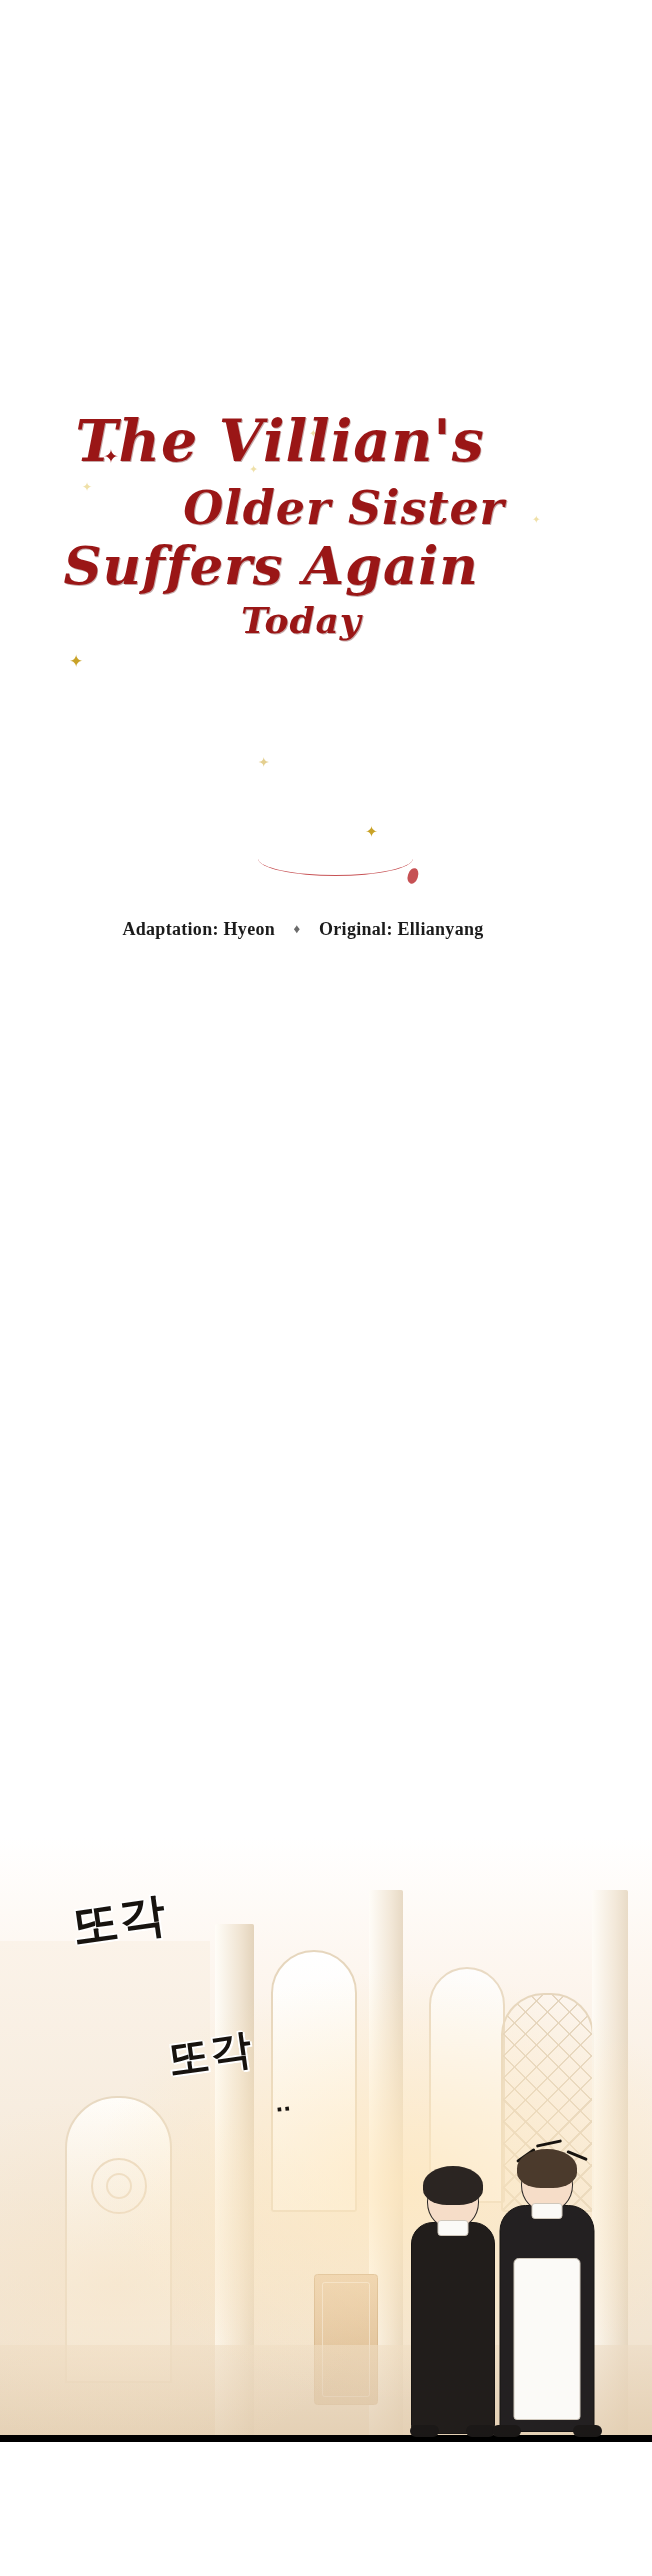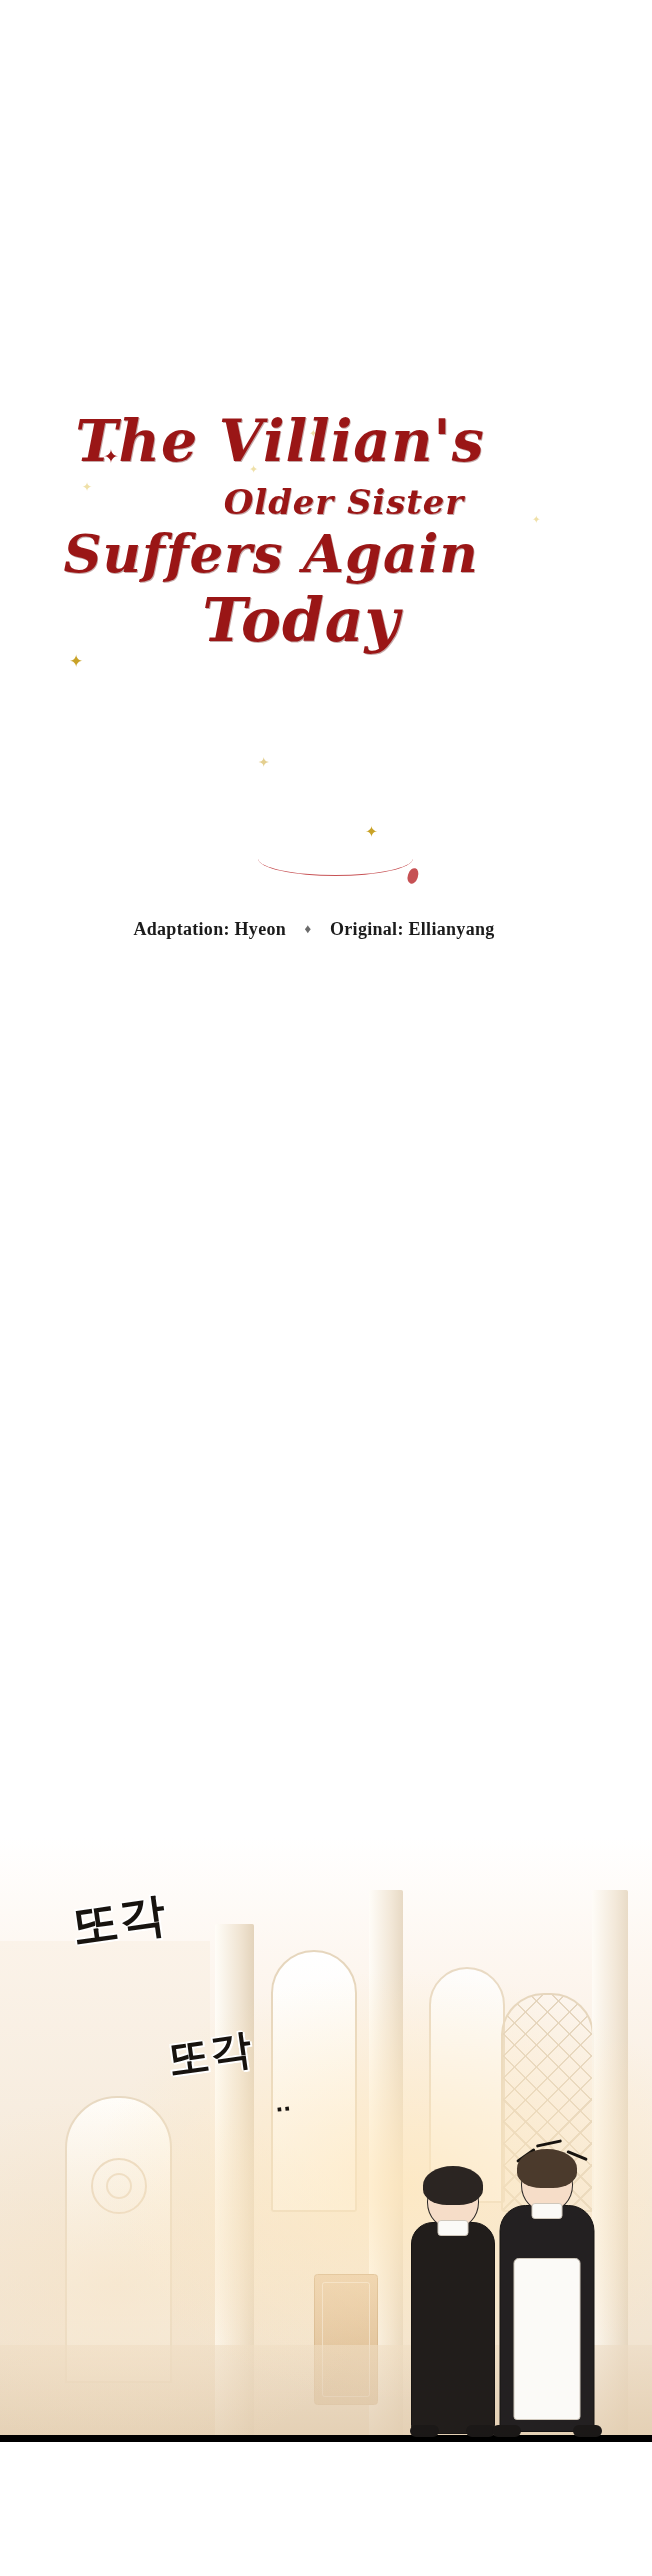--- a/index.html
+++ b/index.html
@@ -51,33 +51,33 @@
     line-height: 1;
     text-shadow: 0.9px 0.9px 0 rgba(90,8,8,0.35);
   }
 
   .tl-1 {
     font-size: 57px;
     font-style: italic;
     margin-left: -34px;
   }
   .tl-2 {
-    font-size: 34px;
+    font-size: 46px;
     font-style: italic;
     margin-top: 15.5px;
     margin-left: 94px;
   }
   .tl-3 {
     font-size: 53px;
     font-style: italic;
     margin-top: 8.6px;
     margin-left: -52px;
   }
   .tl-4 {
-    font-size: 60px;
+    font-size: 36px;
     font-style: italic;
     margin-top: 10.3px;
     margin-left: 8.6px;
   }
 
   
   .sparkle {
     position: absolute;
     color: #e8d79a;
     font-size: 15.5px;
@@ -110,21 +110,21 @@
     bottom: -8.6px;
     width: 10.3px;
     height: 15.5px;
     background: #b9262a;
     border-radius: 50% 50% 50% 50%;
     transform: rotate(18deg);
   }
 
   .credits {
     position: absolute;
-    left: 11px;
+    left: 0;
     top: 919px;
     width: 606px;
     text-align: center;
     font-family: "Liberation Serif", serif;
     font-weight: 700;
     font-size: 18px;
     color: #1b1b1b;
     letter-spacing: 0.3px;
   }
   .credits .sep {

